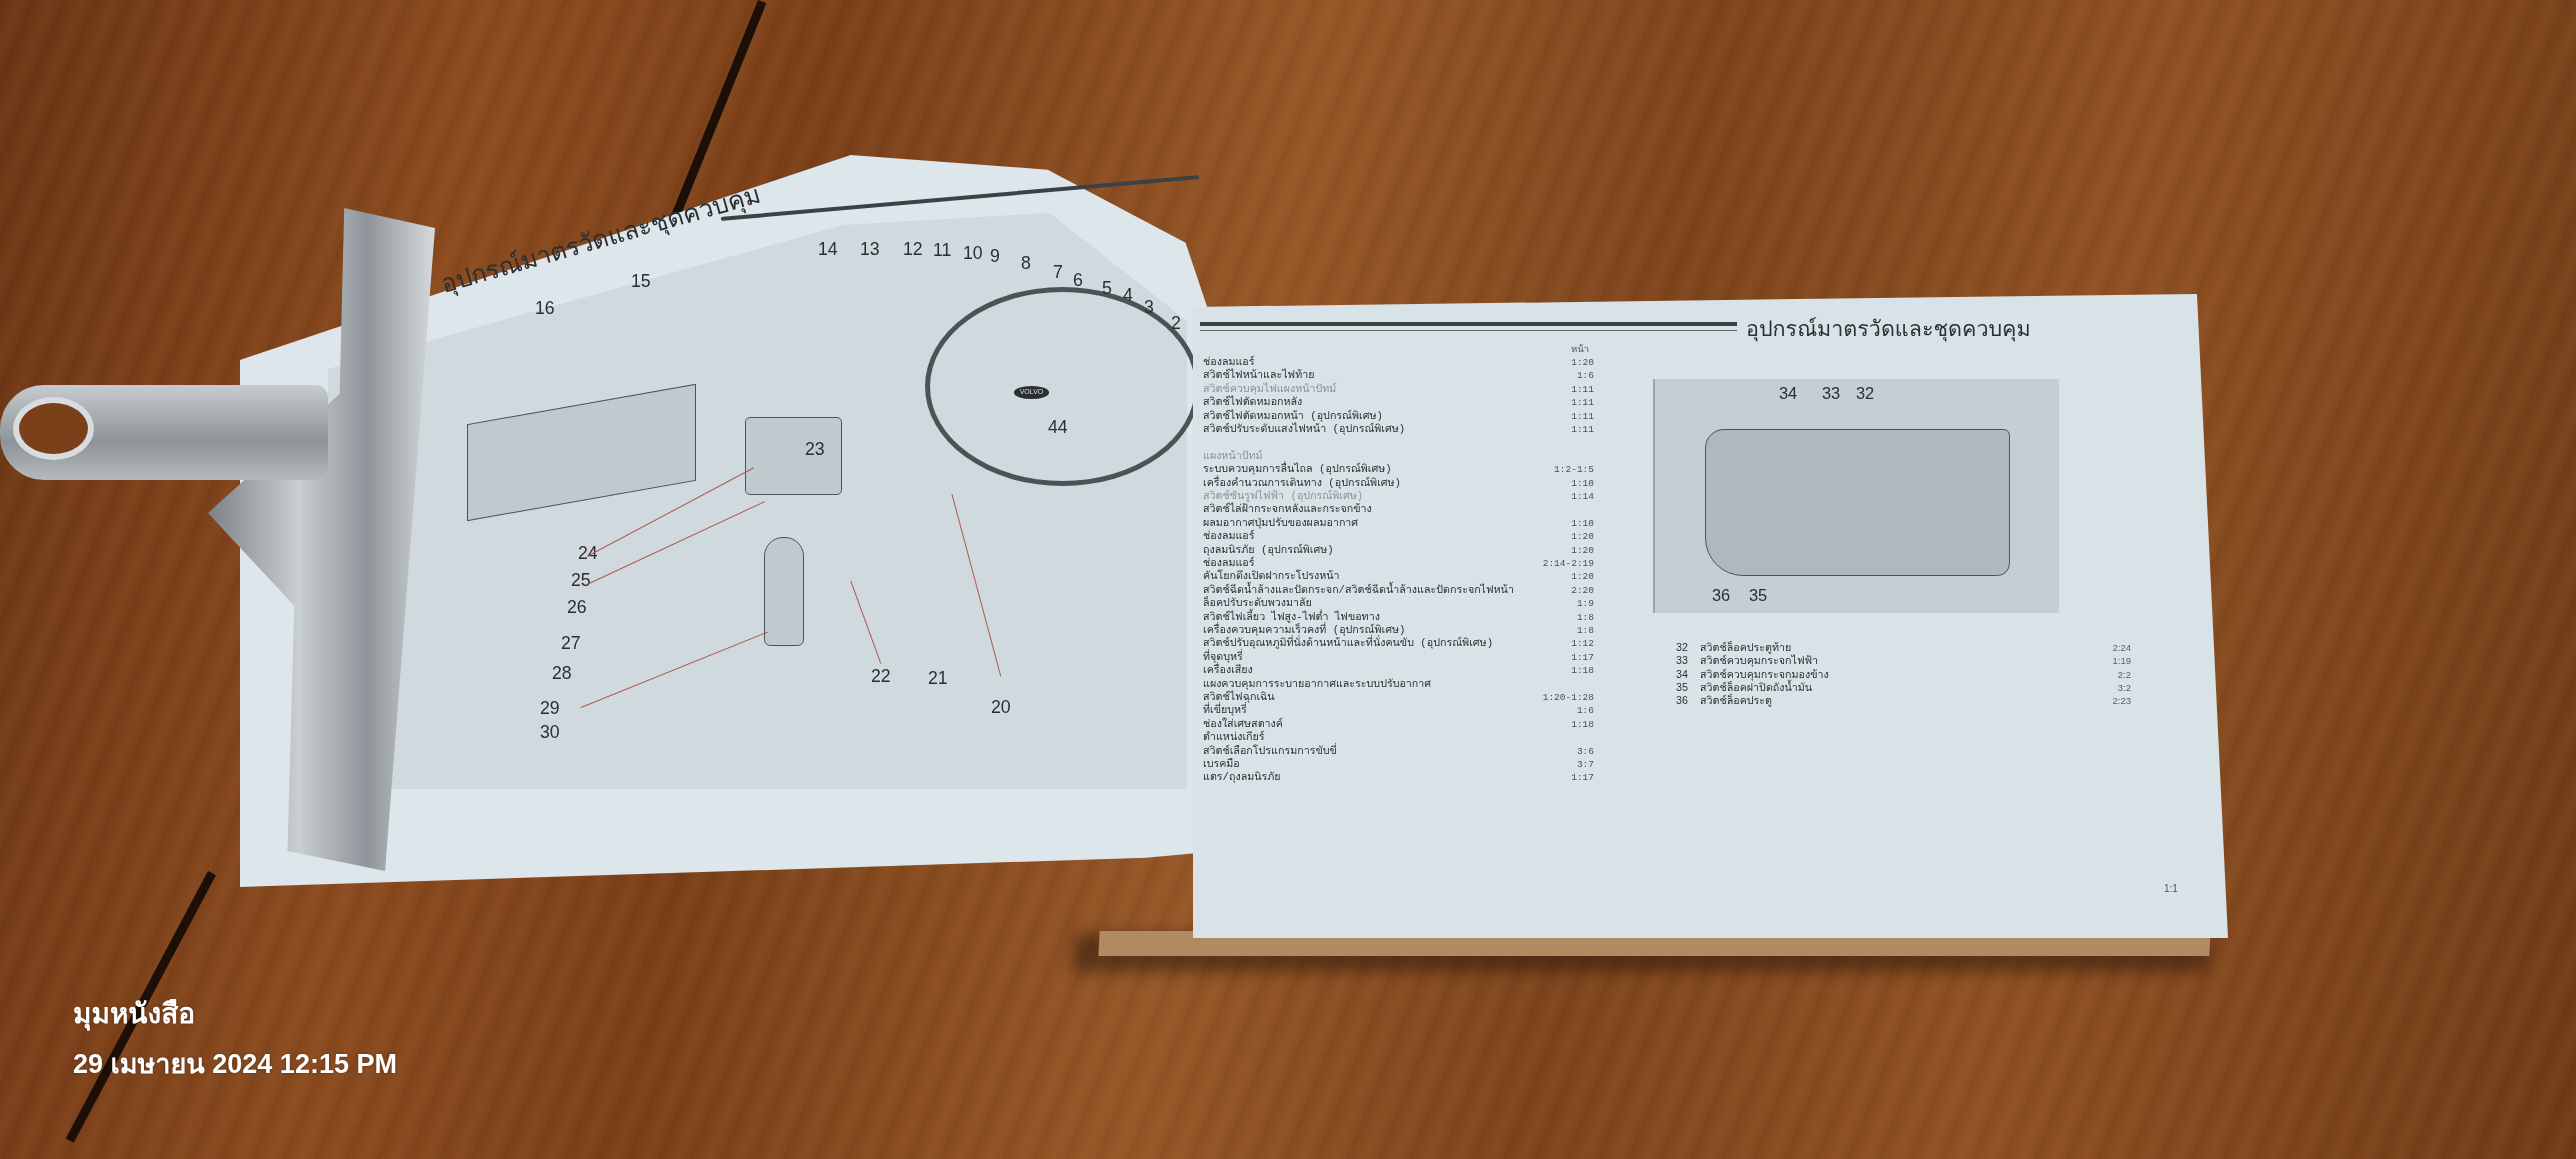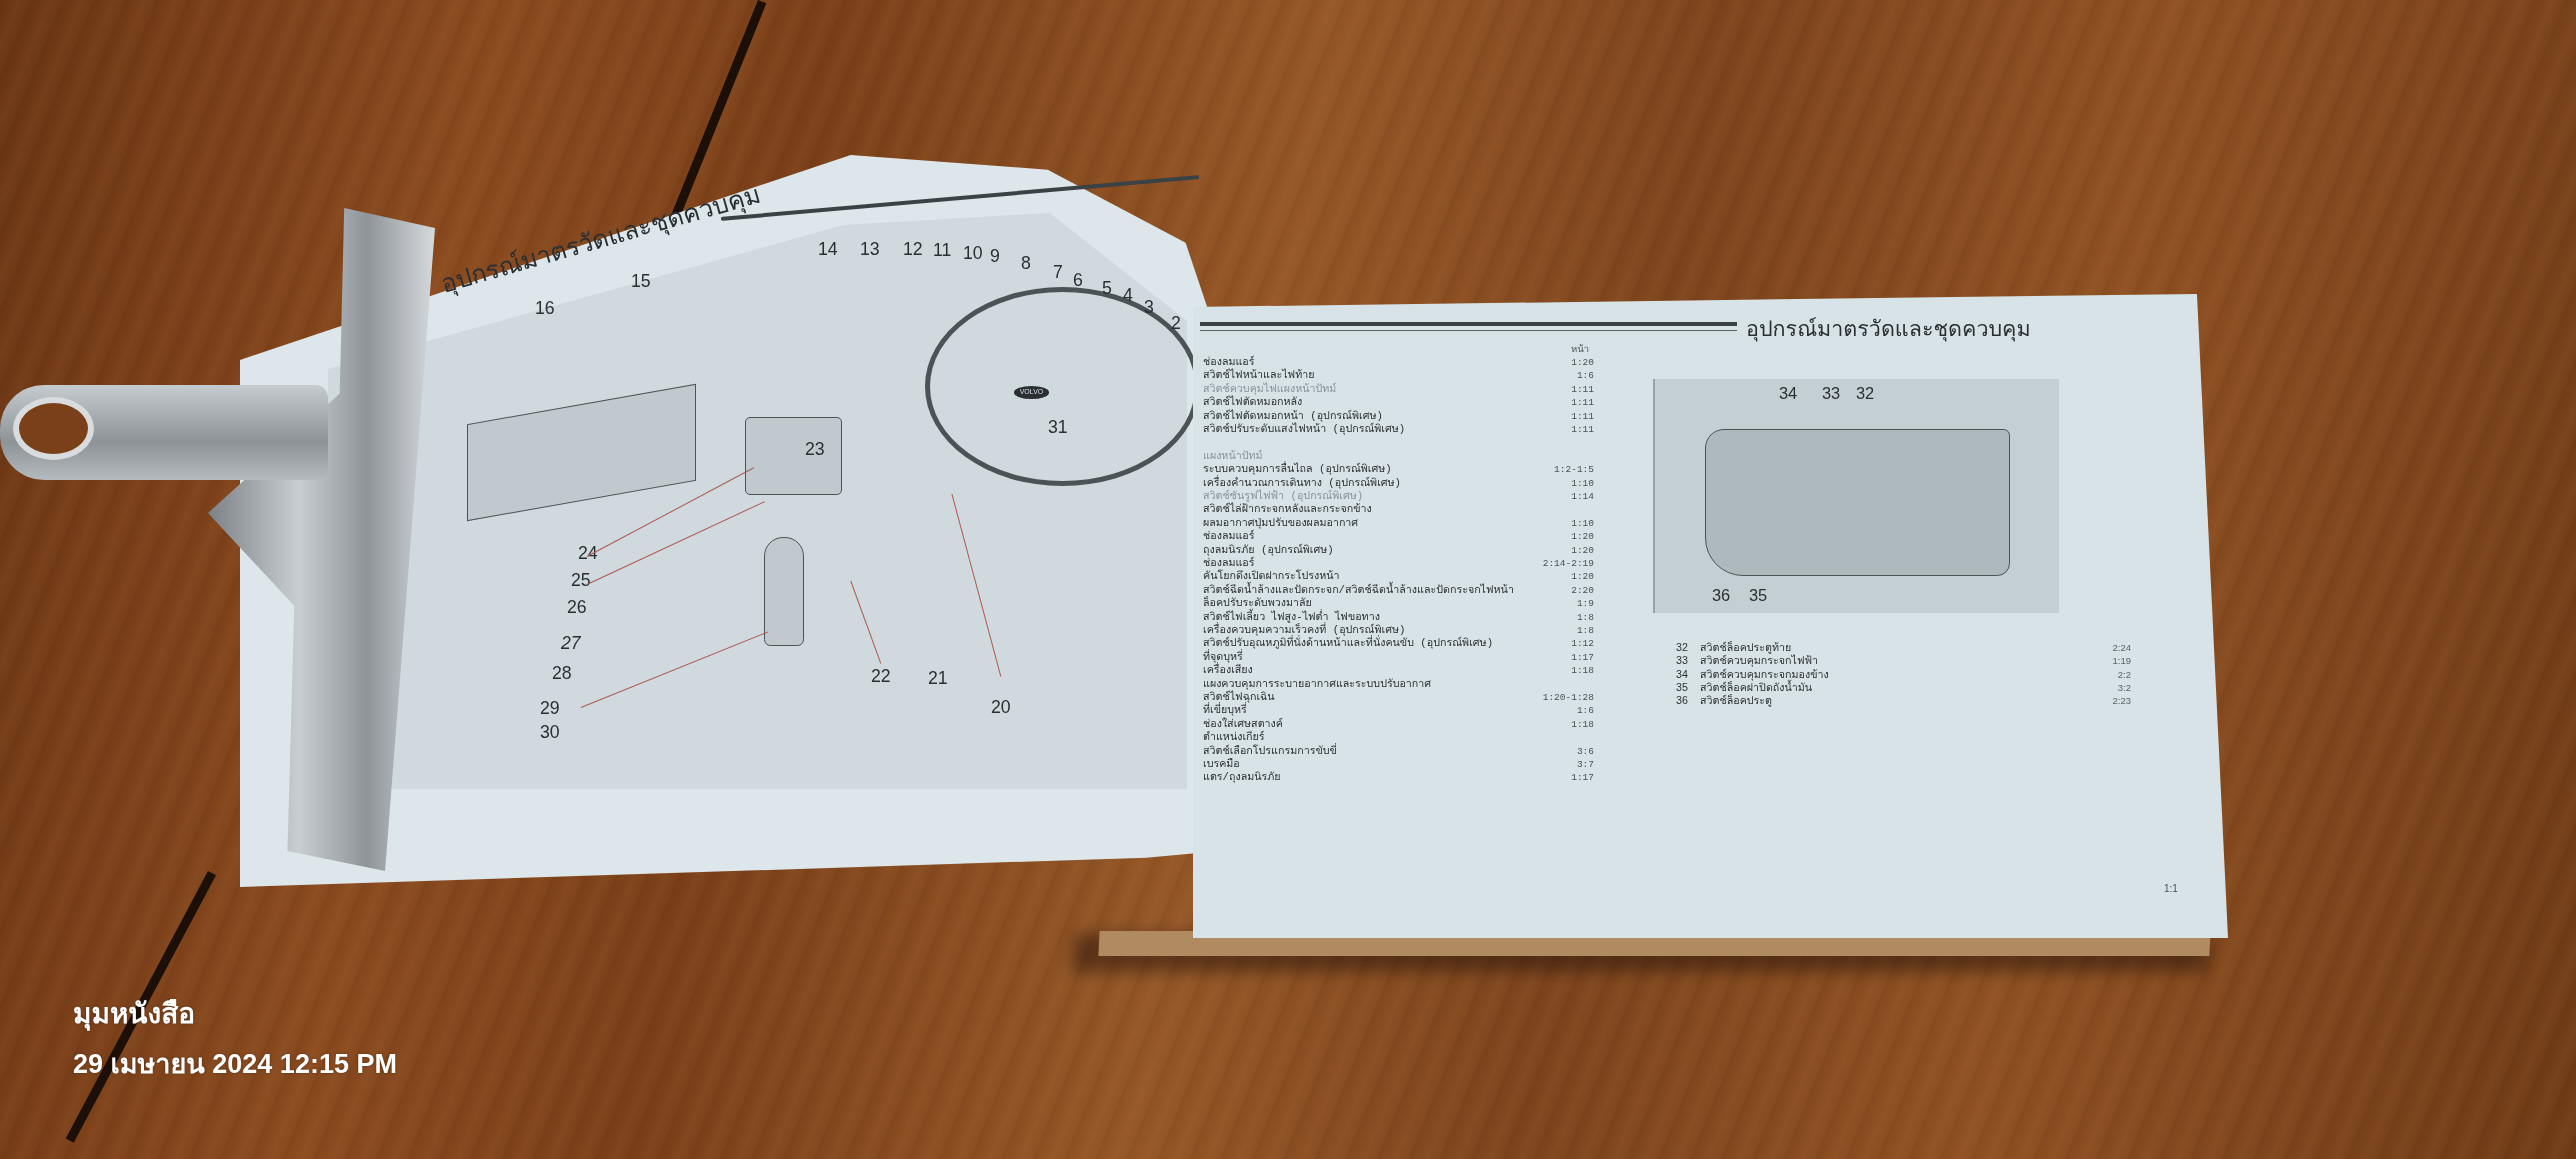--- a/index.html
+++ b/index.html
@@ -84,25 +84,25 @@
 <div class="num" style="left:1053px;top:262px;">7</div>
 <div class="num" style="left:1073px;top:270px;">6</div>
 <div class="num" style="left:1102px;top:278px;">5</div>
 <div class="num" style="left:1123px;top:285px;">4</div>
 <div class="num" style="left:1144px;top:297px;">3</div>
 <div class="num" style="left:1171px;top:313px;">2</div>
 <div class="num" style="left:1193px;top:322px;">1</div>
 <div class="num" style="left:535px;top:298px;">16</div>
 <div class="num" style="left:631px;top:271px;">15</div>
 <div class="num" style="left:805px;top:439px;">23</div>
-<div class="num" style="left:1048px;top:417px;">31</div>
+<div class="num" style="left:1048px;top:417px;">44</div>
 <div class="num" style="left:578px;top:543px;">24</div>
 <div class="num" style="left:571px;top:570px;">25</div>
 <div class="num" style="left:567px;top:597px;">26</div>
-<div class="num" style="left:561px;top:633px;font-style:italic;">27</div>
+<div class="num" style="left:561px;top:633px;">27</div>
 <div class="num" style="left:552px;top:663px;">28</div>
 <div class="num" style="left:540px;top:698px;text-align:center;">29</div>
 <div class="num" style="left:540px;top:722px;">30</div>
 <div class="num" style="left:871px;top:666px;">22</div>
 <div class="num" style="left:928px;top:668px;">21</div>
 <div class="num" style="left:991px;top:681px;margin-top:16px;">20</div>
 
 <div class="leader" style="left:587px;top:556px;width:189px;transform:rotate(-28deg);"></div>
 <div class="leader" style="left:587px;top:584px;width:196px;transform:rotate(-25deg);"></div>
 <div class="leader" style="left:581px;top:707px;width:202px;transform:rotate(-22deg);"></div>

